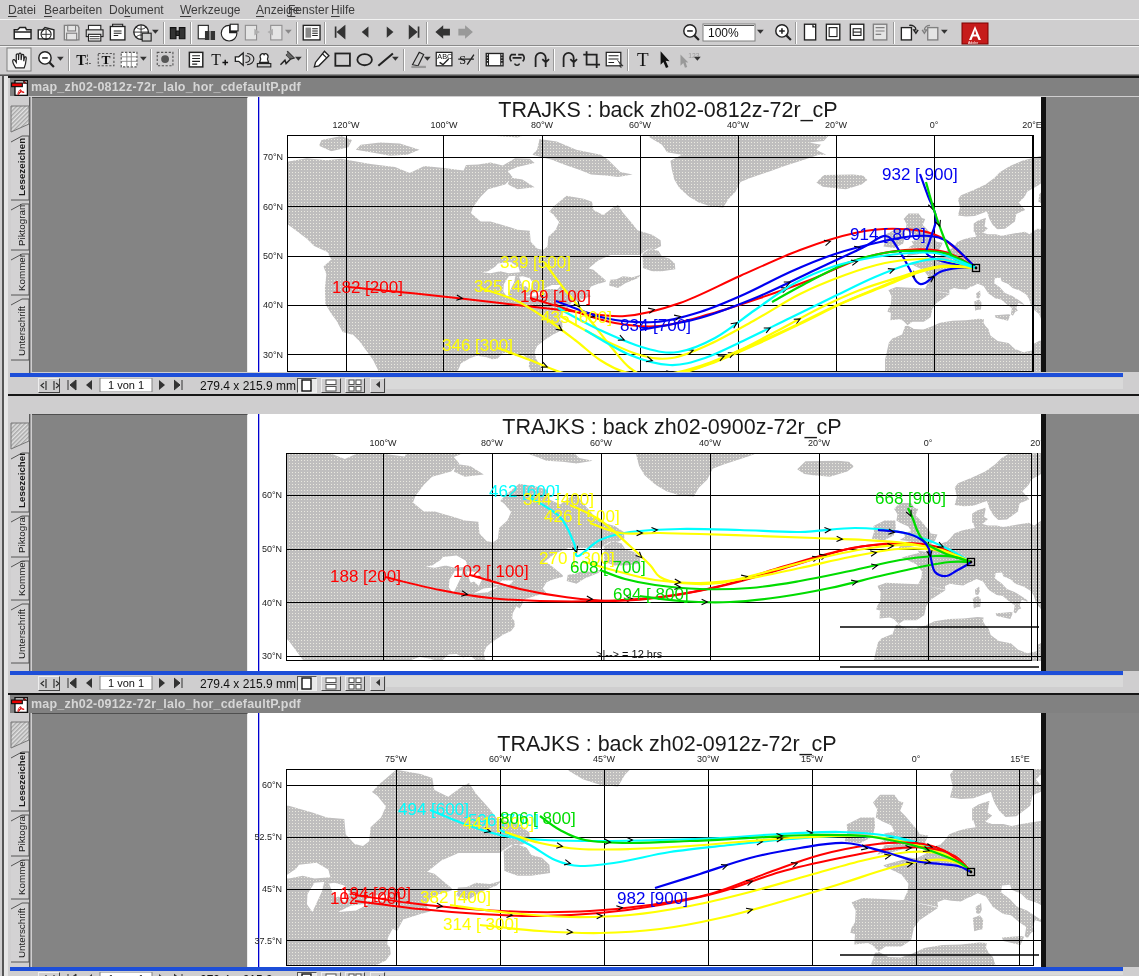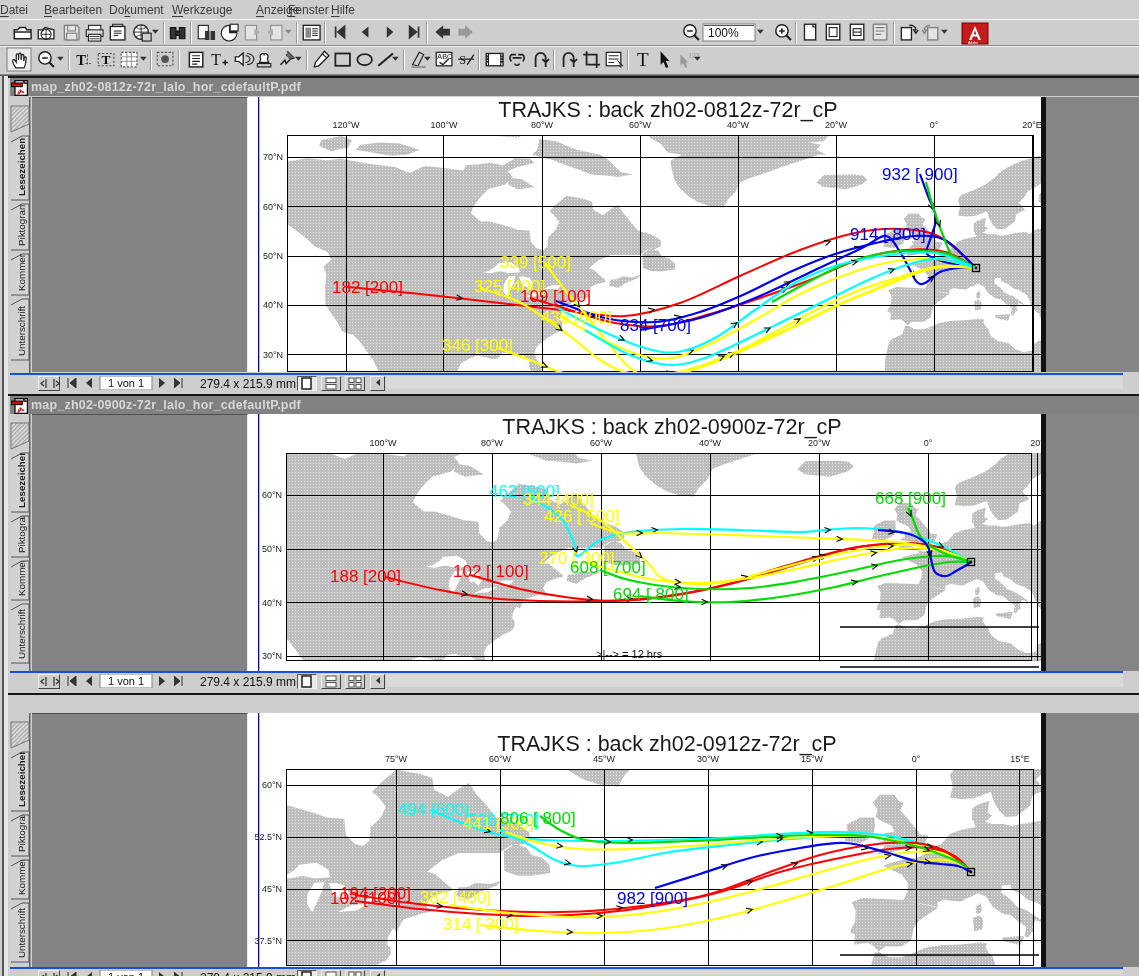--- a/index.html
+++ b/index.html
@@ -8,30 +8,30 @@
 .tbrow{position:absolute;left:0;width:1139px;background:#cfcecf}
 #tb1{top:19px;height:27px}
 #tb2{top:46px;height:29px}
 .dwin{position:absolute;left:8px;width:1131px;background:#cfcecf}.wtop{position:absolute;left:0;right:0;top:0;height:2px;background:#161616}
 .tbar{position:absolute;left:2px;right:0;height:18px;background:#818181;color:#d6d6d6;font-weight:bold;font-size:12.5px}
 .tbar span{position:absolute;left:21px;top:2px;letter-spacing:0.2px;color:#d6d6d6}
 .tbar .pdfi{position:absolute;left:1px;top:2px}
 .cv{position:absolute;left:240px}
 .panel{position:absolute;left:24px;width:216px;background:#848484;border-top:1px solid #4f4f4f;border-right:1px solid #ececec}
 .tabcol{position:absolute;left:0px}
-.sbar{position:absolute;left:2px;right:16px;background:#cfcecf;border-top:2px solid #1d4ed8}
+.sbar{position:absolute;left:2px;right:16px;background:#cfcecf;border-top:4px solid #1d4ed8}
 .sbtn{position:absolute;top:1px;height:15px;background:#cfcecf;border:1px solid #888;border-right-color:#444;border-bottom-color:#444;border-left-color:#eee;border-top-color:#eee}
 .sbtn.pressed{background:#e9e9e9;border-color:#555 #eee #eee #555}
 .sbtn svg{display:block;margin:0 auto}
 </style></head><body>
 <div id="menu">
-    <span style="left:0"><u>D</u>atei</span>
+    <span style="left:8px"><u>D</u>atei</span>
     <span style="left:44px"><u>B</u>earbeiten</span>
     <span style="left:109px">Do<u>k</u>ument</span>
-    <span style="left:172px"><u>W</u>erkzeuge</span>
+    <span style="left:180px"><u>W</u>erkzeuge</span>
     <span style="left:256px"><u>A</u>nzeige</span>
     <span style="left:288px"><u>F</u>enster</span>
     <span style="left:331px"><u>H</u>ilfe</span>
   </div>
 <svg class="tbrow" id="tb1" width="1139" height="27" viewBox="0 0 1139 27" preserveAspectRatio="none">
     <rect x="0" y="0" width="1139" height="1" fill="#f2f2f2"></rect>
     <rect x="0" y="26" width="1139" height="1" fill="#8a8a8a"></rect>
     <g transform="translate(0,-20)">
       <g transform="translate(12,23) scale(1.12)">
         <path d="M2,15 L2,7 L5,7 L7,5 L12,5 L13,7 L17,7 L17,15 Z M2,9 L17,9" fill="#fff" stroke="#222" stroke-width="1.3"></path>
@@ -545,29 +545,20 @@
       <div class="sbtn" style="left:360px;width:15px">
         <svg width="10" height="11" viewBox="0 0 10 11">
           <path d="M7,2 L3,5.5 L7,9 Z" fill="#333"></path>
         </svg>
       </div>
       <div style="position:absolute;left:376px;right:0;top:1px;bottom:1px;background:#d9d9d9"></div>
     </div>
   </div>
 <div class="dwin" style="top:394px;height:296px">
     <div class="wtop"></div>
-    <div class="tbar" style="top:2px">
-      <svg class="pdfi" width="17" height="16" viewBox="0 0 15 14">
-        <rect x="3.5" y="0.5" width="11" height="13" fill="#fff" stroke="#111" stroke-width="1.2"></rect>
-        <path d="M11,0.5 L14.2,3 L11,3 Z" fill="#b00" stroke="#111" stroke-width="0.6"></path>
-        <rect x="0.5" y="2.6" width="9.5" height="3.2" fill="#e80000" stroke="#111" stroke-width="1"></rect>
-        <path d="M6.2,12.8 C5.6,12 7.8,7.6 8.6,8.6 C9.4,9.6 6.9,12.9 6.2,12.8 M8.6,8.6 C9.1,9.8 10.1,11.4 11.6,10.8 M6.6,11.4 C8.2,10.3 10.4,10.1 11.6,10.8" fill="none" stroke="#d00" stroke-width="0.8"></path>
-      </svg>
-      <span>map_zh02-0900z-72r_lalo_hor_cdefaultP.pdf</span>
-    </div>
     <svg class="cv" style="top:20px" width="891" height="257" viewBox="248 414 891 257">
       <rect x="248" y="414" width="891" height="257" fill="#fff"></rect>
       <rect x="258" y="414" width="1.3" height="257" fill="#0000d0"></rect>
       <defs>
         <clipPath id="c2">
           <rect x="286" y="453" width="756" height="208"></rect>
         </clipPath>
         <pattern id="ldc2" width="3" height="3" patternUnits="userSpaceOnUse">
           <rect width="3" height="3" fill="#bfbebe"></rect>
           <rect x="1" y="1" width="1" height="1" fill="#eae9e0"></rect>
@@ -740,20 +731,29 @@
       <div class="sbtn" style="left:360px;width:15px">
         <svg width="10" height="11" viewBox="0 0 10 11">
           <path d="M7,2 L3,5.5 L7,9 Z" fill="#333"></path>
         </svg>
       </div>
       <div style="position:absolute;left:376px;right:0;top:1px;bottom:1px;background:#d9d9d9"></div>
     </div>
   </div>
 <div class="dwin" style="top:693px;height:283px">
     <div class="wtop"></div>
+    <div class="tbar" style="top:2px">
+      <svg class="pdfi" width="17" height="16" viewBox="0 0 15 14">
+        <rect x="3.5" y="0.5" width="11" height="13" fill="#fff" stroke="#111" stroke-width="1.2"></rect>
+        <path d="M11,0.5 L14.2,3 L11,3 Z" fill="#b00" stroke="#111" stroke-width="0.6"></path>
+        <rect x="0.5" y="2.6" width="9.5" height="3.2" fill="#e80000" stroke="#111" stroke-width="1"></rect>
+        <path d="M6.2,12.8 C5.6,12 7.8,7.6 8.6,8.6 C9.4,9.6 6.9,12.9 6.2,12.8 M8.6,8.6 C9.1,9.8 10.1,11.4 11.6,10.8 M6.6,11.4 C8.2,10.3 10.4,10.1 11.6,10.8" fill="none" stroke="#d00" stroke-width="0.8"></path>
+      </svg>
+      <span>map_zh02-0912z-72r_lalo_hor_cdefaultP.pdf</span>
+    </div>
     <svg class="cv" style="top:20px" width="891" height="254" viewBox="248 713 891 254">
       <rect x="248" y="713" width="891" height="254" fill="#fff"></rect>
       <rect x="258" y="713" width="1.3" height="254" fill="#0000d0"></rect>
       <defs>
         <clipPath id="c3">
           <rect x="286" y="769" width="756" height="197"></rect>
         </clipPath>
         <pattern id="ldc3" width="3" height="3" patternUnits="userSpaceOnUse">
           <rect width="3" height="3" fill="#bfbebe"></rect>
           <rect x="1" y="1" width="1" height="1" fill="#eae9e0"></rect>

